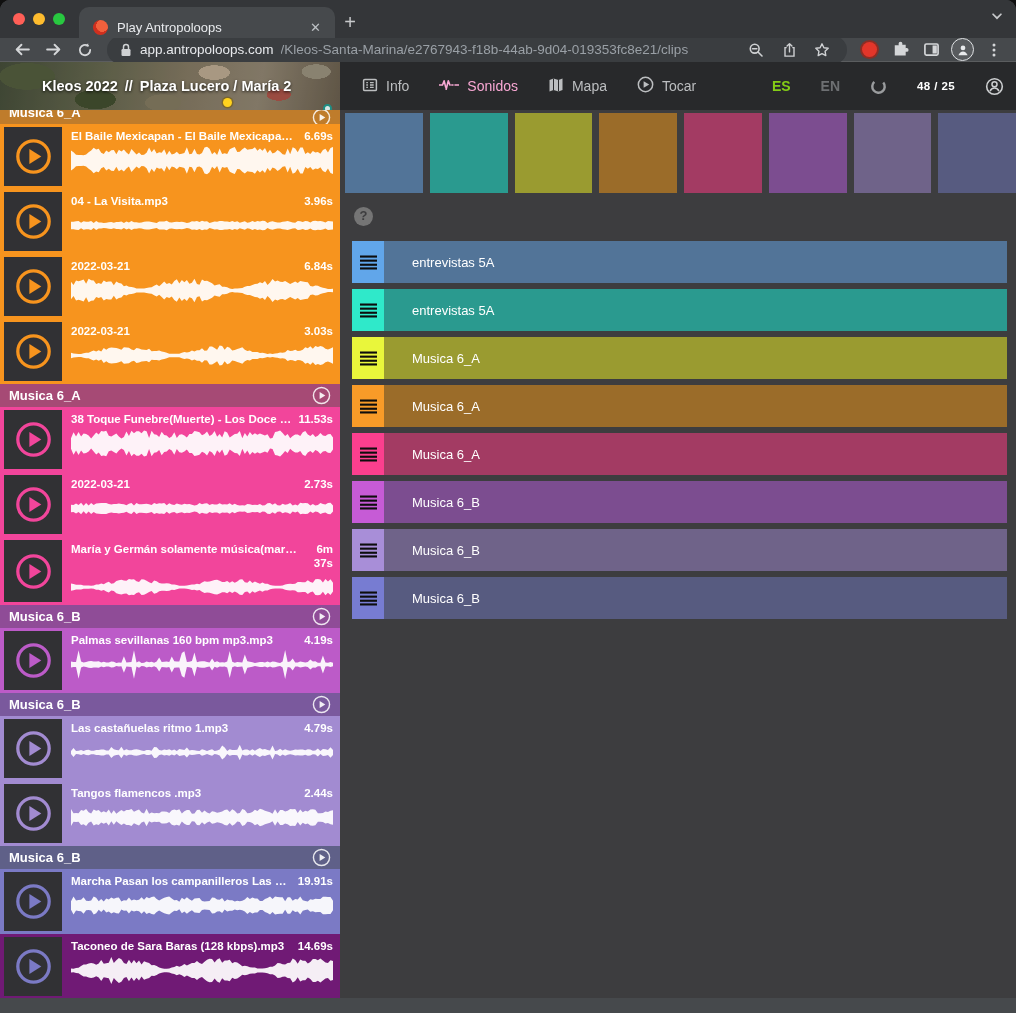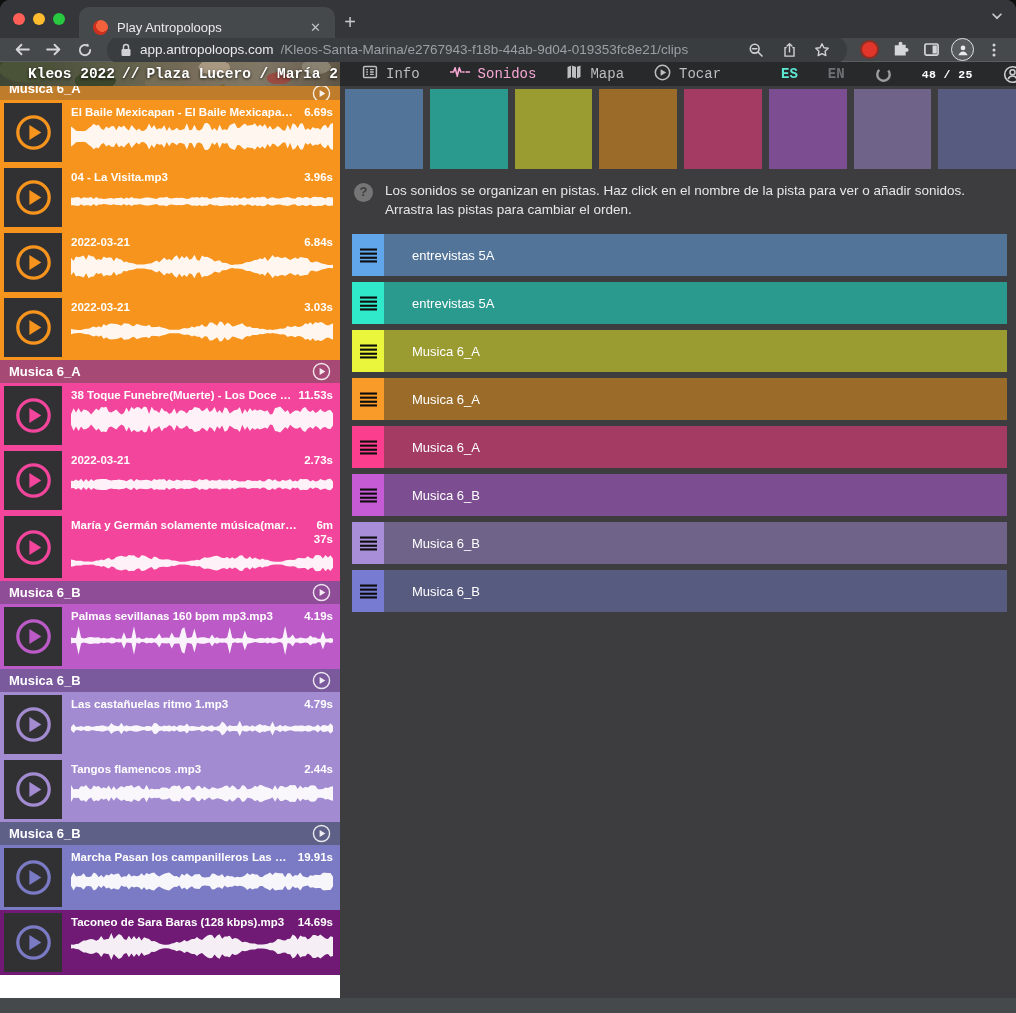--- a/index.html
+++ b/index.html
@@ -30,21 +30,21 @@
   .url-host{color:#e8eaed;white-space:nowrap;}
   .url-path{color:#9aa0a6;white-space:nowrap;overflow:hidden;text-overflow:clip;flex:1;min-width:0;}
   .box-icon{color:#cfd1d3;flex:none;display:grid;place-items:center;width:26px;}
   .record-dot{width:15px;height:15px;border-radius:50%;background:#e3362a;flex:none;margin:0 7px;
     box-shadow:0 0 0 2px #8c2d24;}
   .avatar{width:23px;height:23px;border-radius:50%;background:#585b5e;border:1.5px solid #dfe2e4;
     display:grid;place-items:center;flex:none;margin:0 3px;}
 
   
   .content{height:936px;display:flex;flex-direction:column;background:#3d3d3f;}
-  .app-header{height:24px;display:flex;flex:none;font-family:Liberation Mono, monospace;}
+  .app-header{height:48px;display:flex;flex:none;}
   .map-title{width:340px;flex:none;position:relative;display:flex;align-items:center;gap:7px;
     padding:0 6px 0 10px;color:#fff;font-weight:bold;font-size:14.5px;overflow:hidden;
     text-shadow:0 1px 3px rgba(0,0,0,.8);
     background:
       radial-gradient(20px 10px at 82% 68%,#b8574b 0 60%,transparent 61%),
       radial-gradient(26px 12px at 63% 22%,#c9b59a 0 60%,transparent 61%),
       radial-gradient(34px 16px at 28% 78%,#44512f 0 60%,transparent 61%),
       radial-gradient(46px 22px at 8% 30%,#56613f 0 60%,transparent 61%),
       radial-gradient(24px 12px at 93% 20%,#a39a84 0 60%,transparent 61%),
       radial-gradient(30px 14px at 48% 85%,#8a8165 0 60%,transparent 61%),
@@ -54,21 +54,21 @@
   .pin{position:absolute;left:213px;top:16px;width:9px;height:9px;border-radius:50%;
     background:#ffd21e;box-shadow:0 0 0 1.5px rgba(120,90,0,.5);}
   .geo{position:absolute;left:297px;top:22px;width:9px;height:9px;border-radius:50%;
     border:2.5px solid #1e8e84;background:#d8e8e6;}
   .nav-bar{flex:1;background:#28292b;display:flex;align-items:center;padding:0 12px 0 22px;
     gap:30px;color:#bcbec0;font-size:14px;min-width:0;}
   .nav-item{display:flex;align-items:center;gap:8px;white-space:nowrap;}
   .nav-item.active{color:#f9a8d4;}
   .nav-spacer{flex:1;}
   .lang{font-weight:bold;font-size:14px;}
-  .lang.active{color:#5eead4;} .lang.dim{color:#6e7073;}
+  .lang.active{color:#84cc16;} .lang.dim{color:#6e7073;}
   .counter{color:#fff;font-size:11.5px;font-weight:bold;letter-spacing:.4px;white-space:nowrap;}
 
   
   .main{flex:1;display:flex;min-height:0;}
   .sidebar{width:340px;flex:none;background:#fff;overflow:hidden;display:flex;flex-direction:column;}
   .sec-header{height:23px;flex:none;display:flex;align-items:center;padding:0 9px;color:#fff;
     font-weight:bold;font-size:13px;overflow:hidden;}
   .sec-header.clipped{height:14px;}
   .sec-header.clipped .sec-label{margin-top:-9px;}
   .sec-label{line-height:23px;flex:1;white-space:nowrap;overflow:hidden;}
@@ -510,21 +510,20 @@
             <div class="swatch" style="background: rgb(42, 154, 143);"></div>
             <div class="swatch" style="background: rgb(154, 155, 48);"></div>
             <div class="swatch" style="background: rgb(155, 108, 41);"></div>
             <div class="swatch" style="background: rgb(163, 59, 99);"></div>
             <div class="swatch" style="background: rgb(124, 77, 144);"></div>
             <div class="swatch" style="background: rgb(111, 99, 137);"></div>
             <div class="swatch" style="background: rgb(87, 91, 128);"></div>
           </div>
         <div class="help">
           <span class="help-icon">?</span>
-          <span>Los sonidos se organizan en pistas. Haz click en el nombre de la pista para ver o añadir sonidos. Arrastra las pistas para cambiar el orden.</span>
         </div>
         <div class="rows" id="rows">
             <div class="trow">
               <div class="row-handle" style="background: rgb(97, 166, 234);">
                 <svg width="17" height="15" viewBox="0 0 17 15">
                   <rect y="0.5" width="17" height="2.1" fill="#0d0d0d"></rect>
                   <rect y="4.6" width="17" height="2.1" fill="#0d0d0d"></rect>
                   <rect y="8.7" width="17" height="2.1" fill="#0d0d0d"></rect>
                   <rect y="12.4" width="17" height="2.1" fill="#0d0d0d"></rect>
                 </svg>

